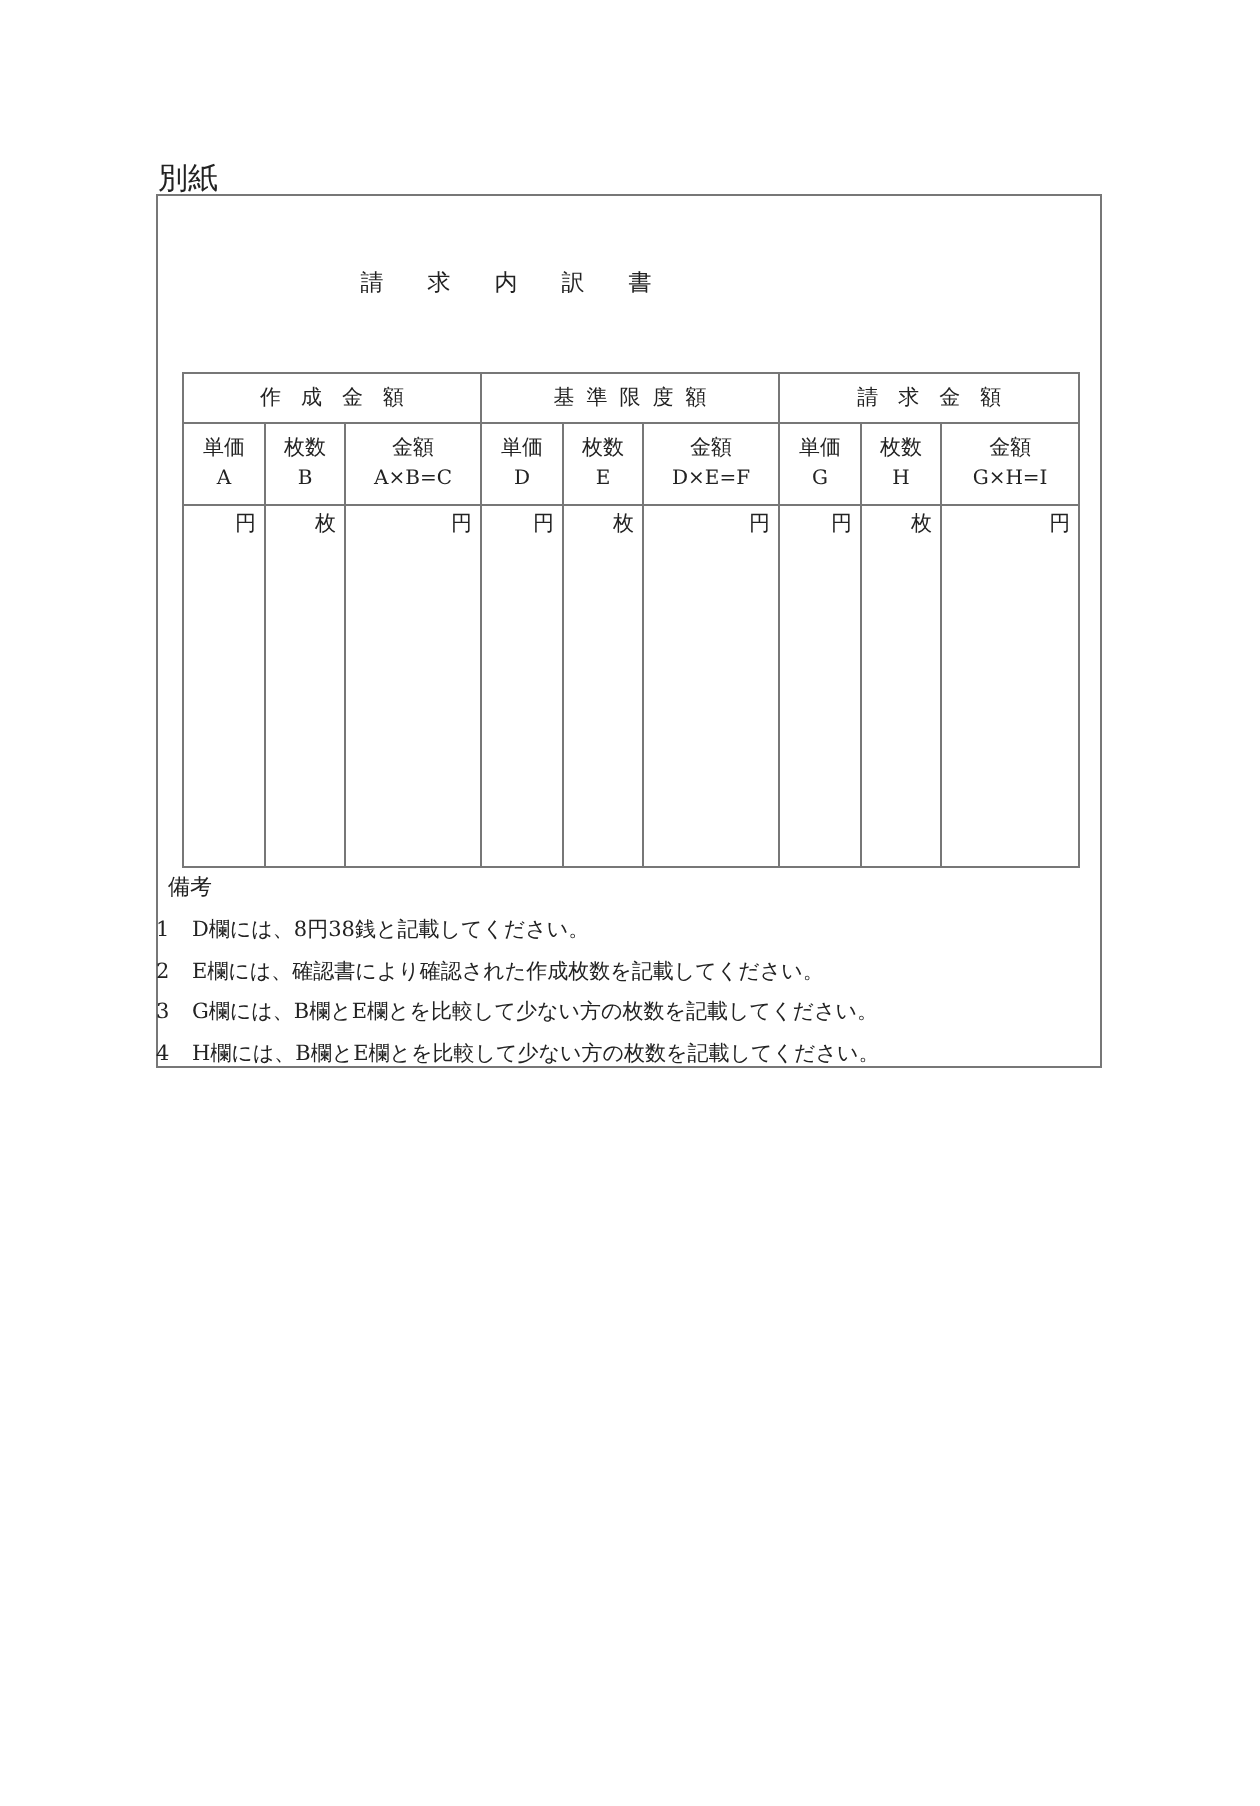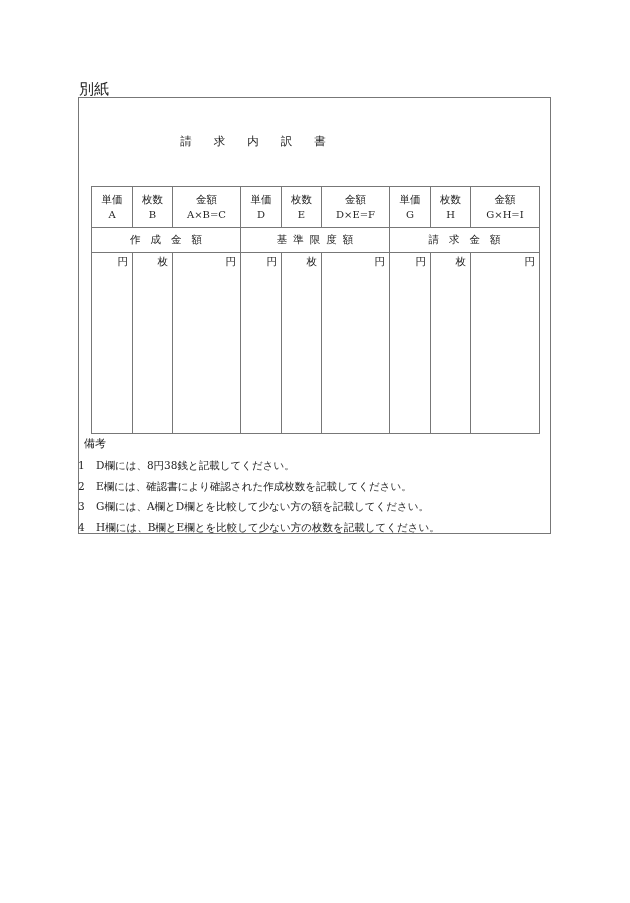--- a/index.html
+++ b/index.html
@@ -37,20 +37,31 @@
       <col style="width:68px">
     <col style="width:41px">
       <col style="width:40px">
       <col style="width:68px">
     <col style="width:41px">
       <col style="width:40px">
       <col style="width:69px">
   </colgroup>
   <tbody>
       <tr>
+    <td colspan="3" class="grp">
+      <span>作</span><span>成</span><span>金</span><span>額</span>
+    </td>
+    <td colspan="3" class="grp">
+      <span style="margin:0 3px">基</span><span style="margin:0 3px">準</span><span style="margin:0 3px">限</span><span style="margin:0 3px">度</span><span style="margin:0 3px">額</span>
+    </td>
+    <td colspan="3" class="grp">
+      <span>請</span><span>求</span><span>金</span><span>額</span>
+    </td>
+  </tr>
+  <tr>
     <td class="sub">
           <div>単価</div>
           <div class="l2">A</div>
         </td>
     <td class="sub">
           <div>枚数</div>
           <div class="l2">B</div>
         </td>
     <td class="sub">
           <div>金額</div>
@@ -75,44 +86,33 @@
     <td class="sub">
           <div>枚数</div>
           <div class="l2">H</div>
         </td>
     <td class="sub">
           <div>金額</div>
           <div class="l2">G×H=I</div>
         </td>
   </tr>
   <tr>
-    <td colspan="3" class="grp">
-      <span>作</span><span>成</span><span>金</span><span>額</span>
-    </td>
-    <td colspan="3" class="grp">
-      <span style="margin:0 3px">基</span><span style="margin:0 3px">準</span><span style="margin:0 3px">限</span><span style="margin:0 3px">度</span><span style="margin:0 3px">額</span>
-    </td>
-    <td colspan="3" class="grp">
-      <span>請</span><span>求</span><span>金</span><span>額</span>
-    </td>
-  </tr>
-  <tr>
     <td class="unit">円</td>
     <td class="unit">枚</td>
     <td class="unit">円</td>
     <td class="unit">円</td>
     <td class="unit">枚</td>
     <td class="unit">円</td>
     <td class="unit">円</td>
     <td class="unit">枚</td>
     <td class="unit">円</td>
   </tr>
 </tbody>
   </table>
 
 <div class="bikou-title">備考</div>
 
 <div class="notes">
   <div><span class="n">1</span><span>D欄には、8円38銭と記載してください。</span></div>
   <div><span class="n">2</span><span>E欄には、確認書により確認された作成枚数を記載してください。</span></div>
-  <div><span class="n">3</span><span>G欄には、A欄とD欄とを比較して少ない方の額を記載してください。</span></div>
+  <div><span class="n">3</span><span>G欄には、B欄とE欄とを比較して少ない方の枚数を記載してください。</span></div>
   <div><span class="n">4</span><span>H欄には、B欄とE欄とを比較して少ない方の枚数を記載してください。</span></div>
 </div>
 
 </body></html>

